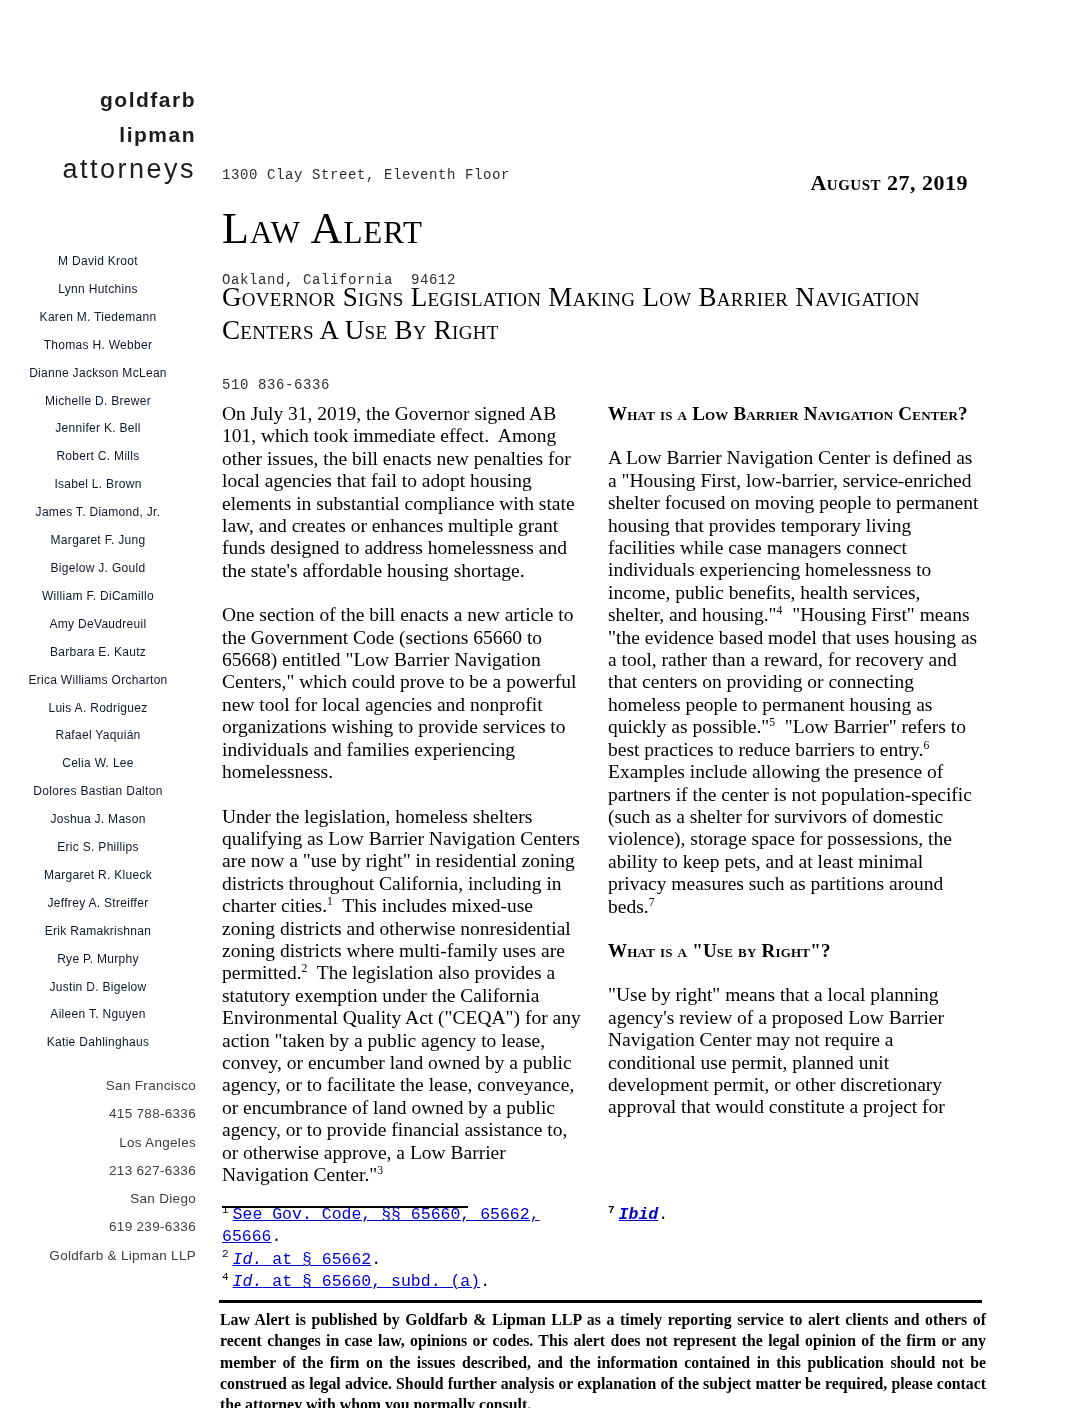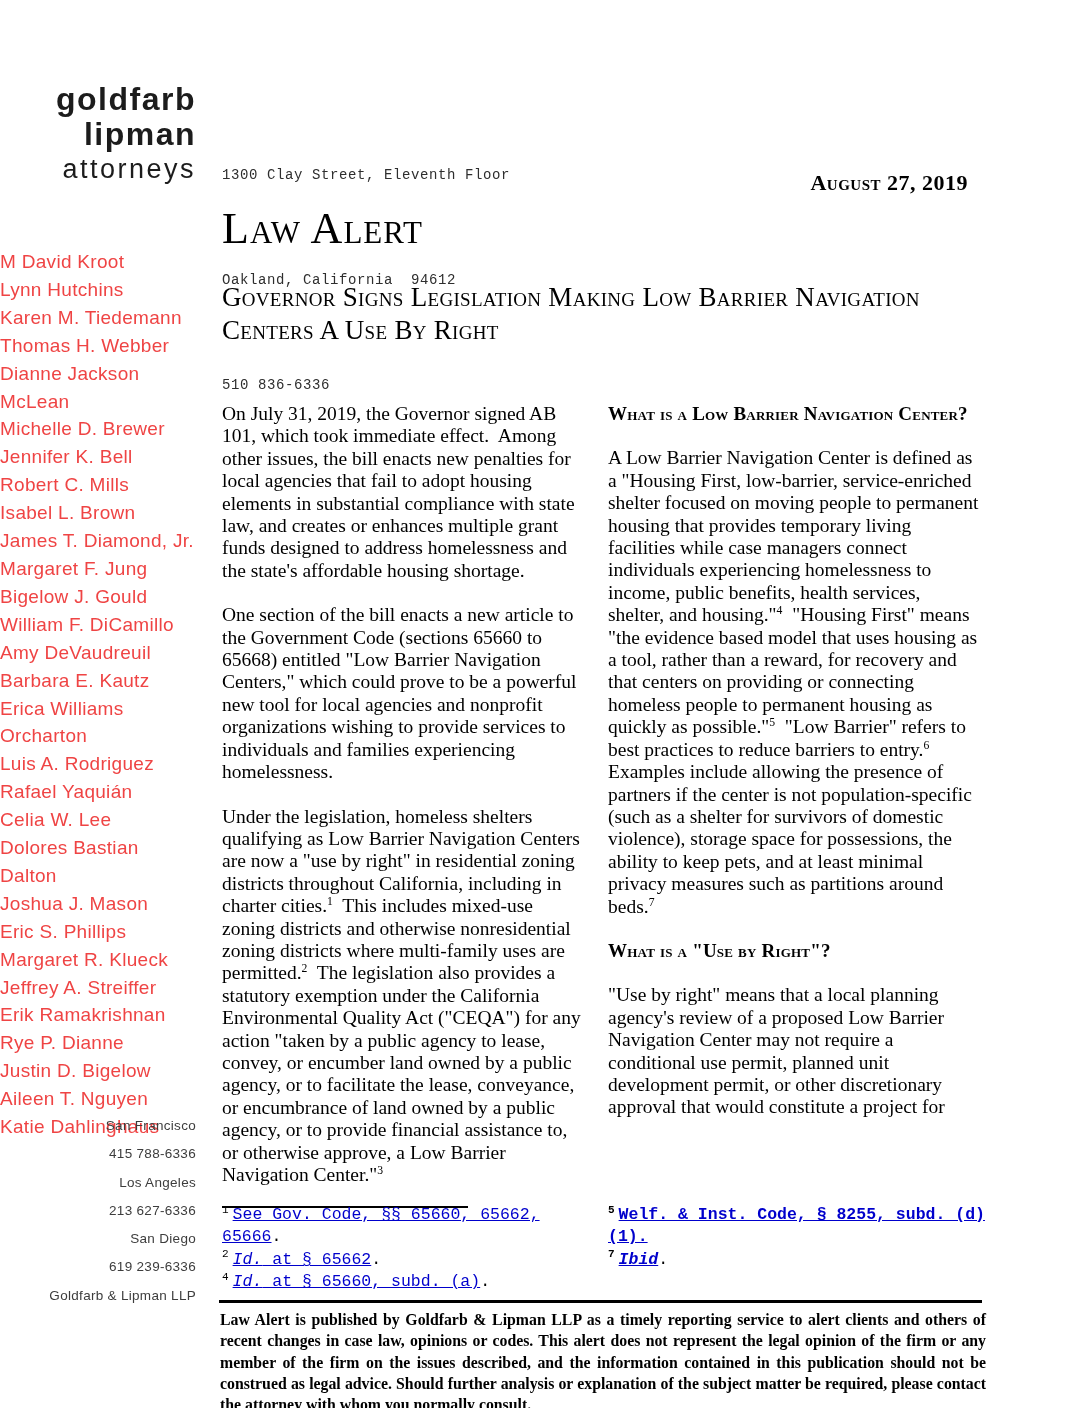--- a/index.html
+++ b/index.html
@@ -6,35 +6,35 @@
   .page{
     position:relative;width:1088px;height:1408px;background:#ffffff;
     font-family:"Liberation Serif",serif;color:#000;overflow:hidden;
     margin:0 auto;
   }
   
   .logo{
     position:absolute;left:0;top:82px;width:196px;text-align:right;
     font-family:"Liberation Sans",sans-serif;color:#1c1c1c;
   }
-  .logo-main{font-size:32px;font-weight:bold;letter-spacing:1.5px;line-height:35px;}
+  .logo-main{font-size:21px;font-weight:bold;letter-spacing:1.5px;line-height:35px;}
   .logo-sub{font-size:27px;font-weight:normal;letter-spacing:2.5px;line-height:34px;}
   .address{
     position:absolute;left:222px;top:88px;
     font-family:Liberation Mono, monospace;font-size:14px;color:#2e2e2e;
     letter-spacing:0.6px;line-height:35px;white-space:pre-wrap;
   }
   
   .attorneys{
-    position:absolute;left:0;top:248px;width:196px;text-align:left;
-    font-family:"Liberation Sans",sans-serif;font-size:19px;color:#ef4444;
+    position:absolute;left:0;top:248px;width:196px;text-align:center;
+    font-family:"Liberation Sans",sans-serif;font-size:12px;color:#0f172a;
     line-height:27.9px;letter-spacing:0.3px;
   }
   .offices{
-    position:absolute;left:0;top:1112px;width:196px;text-align:right;
+    position:absolute;left:0;top:1072px;width:196px;text-align:right;
     font-family:"Liberation Sans",sans-serif;font-size:13.5px;color:#3d3d3d;
     line-height:28.3px;letter-spacing:0.3px;
   }
   
   .date{
     position:absolute;left:222px;top:170px;width:746px;text-align:right;
     font-variant:small-caps;font-size:22px;font-weight:600;letter-spacing:0.5px;
   }
   .title{
     position:absolute;left:222px;top:203px;
@@ -106,21 +106,21 @@
       <div class="attorney">Erica Williams Orcharton</div>
       <div class="attorney">Luis A. Rodriguez</div>
       <div class="attorney">Rafael Yaquián</div>
       <div class="attorney">Celia W. Lee</div>
       <div class="attorney">Dolores Bastian Dalton</div>
       <div class="attorney">Joshua J. Mason</div>
       <div class="attorney">Eric S. Phillips</div>
       <div class="attorney">Margaret R. Klueck</div>
       <div class="attorney">Jeffrey A. Streiffer</div>
       <div class="attorney">Erik Ramakrishnan</div>
-      <div class="attorney">Rye P. Dianne</div>
+      <div class="attorney">Rye P. Murphy</div>
       <div class="attorney">Justin D. Bigelow</div>
       <div class="attorney">Aileen T. Nguyen</div>
       <div class="attorney">Katie Dahlinghaus</div>
     </div>
 
   <div class="offices">
       <div class="office">San Francisco</div>
       <div class="office">415 788-6336</div>
       <div class="office">Los Angeles</div>
       <div class="office">213 627-6336</div>
@@ -149,20 +149,19 @@
   </div>
 
   <div class="fn-sep"></div>
 
   <div class="footnotes fn-left">
       <div class="fn-row"><sup class="fn-num">1</sup><a class="fn-link" href="#">See Gov. Code, §§ 65660, 65662, 65666</a><span>.</span></div>
       <div class="fn-row"><sup class="fn-num">2</sup><a class="fn-link" href="#"><i>Id.</i> at § 65662</a><span>.</span></div>
       <div class="fn-row"><sup class="fn-num">4</sup><a class="fn-link" href="#"><i>Id.</i> at § 65660, subd. (a)</a><span>.</span></div>
     </div>
   <div class="footnotes fn-right">
-      <div class="fn-row bold"><sup class="fn-num">5</sup><a class="fn-link" href="#">Welf. &amp; Inst. Code, § 8255, subd. (d)(1).</a><span></span></div>
       <div class="fn-row bold"><sup class="fn-num">7</sup><a class="fn-link" href="#"><i>Ibid</i></a><span>.</span></div>
     </div>
 
   <div class="footer-rule"></div>
   <div class="footer">Law Alert is published by Goldfarb &amp; Lipman LLP as a timely reporting service to alert clients and others of recent changes in case law, opinions or codes. This alert does not represent the legal opinion of the firm or any member of the firm on the issues described, and the information contained in this publication should not be construed as legal advice. Should further analysis or explanation of the subject matter be required, please contact the attorney with whom you normally consult.</div>
 
 </div>
 
 </body></html>

